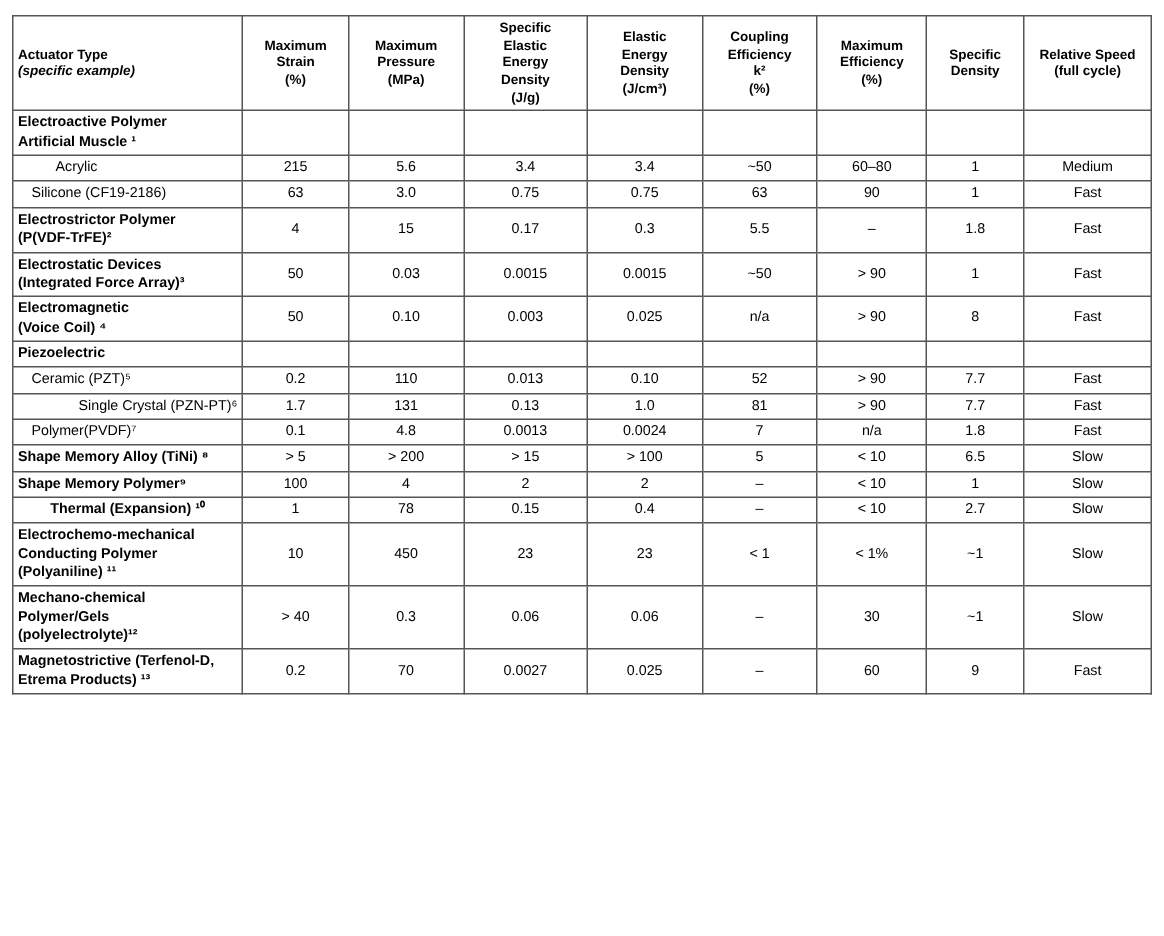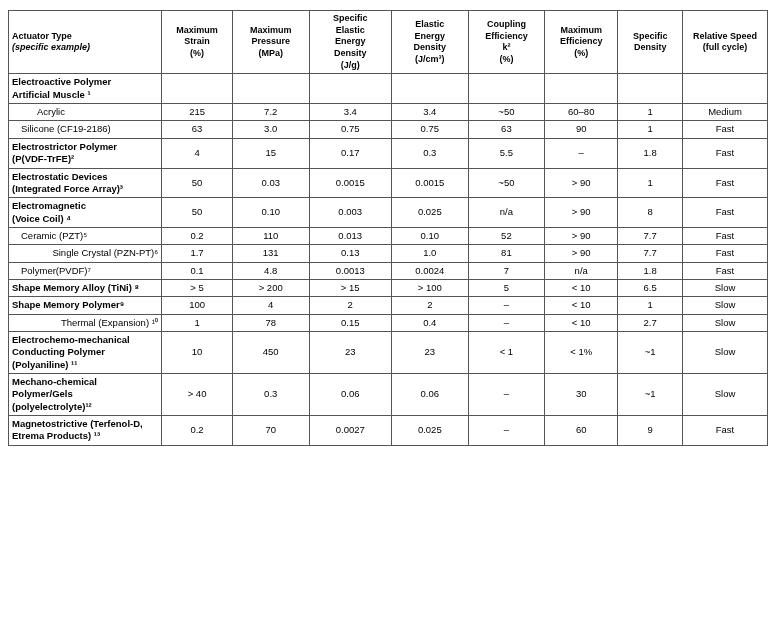--- a/index.html
+++ b/index.html
@@ -94,21 +94,21 @@
           <td></td>
           <td></td>
           <td></td>
           <td></td>
           <td></td>
           <td></td>
         </tr>
         <tr>
           <td style="text-align: left; white-space: pre-line; padding-left: 28px;">Acrylic</td>
           <td>215</td>
-          <td>7.2</td>
+          <td>5.6</td>
           <td>3.4</td>
           <td>3.4</td>
           <td>~50</td>
           <td>60–80</td>
           <td>1</td>
           <td>Medium</td>
         </tr>
         <tr>
           <td style="text-align: left; white-space: pre-line; padding-left: 12px;">Silicone (CF19-2186)</td>
           <td>63</td>
@@ -148,20 +148,31 @@
           <td style="text-align: left; white-space: pre-line; font-weight: bold;">Electromagnetic
 (Voice Coil) ⁴</td>
           <td>50</td>
           <td>0.10</td>
           <td>0.003</td>
           <td>0.025</td>
           <td>n/a</td>
           <td>&gt; 90</td>
           <td>8</td>
           <td>Fast</td>
+        </tr>
+        <tr>
+          <td style="text-align: left; white-space: pre-line; font-weight: bold;">Piezoelectric</td>
+          <td></td>
+          <td></td>
+          <td></td>
+          <td></td>
+          <td></td>
+          <td></td>
+          <td></td>
+          <td></td>
         </tr>
         <tr>
           <td style="text-align: left; white-space: pre-line; padding-left: 12px;">Ceramic (PZT)⁵</td>
           <td>0.2</td>
           <td>110</td>
           <td>0.013</td>
           <td>0.10</td>
           <td>52</td>
           <td>&gt; 90</td>
           <td>7.7</td>
@@ -205,21 +216,21 @@
           <td>100</td>
           <td>4</td>
           <td>2</td>
           <td>2</td>
           <td>–</td>
           <td>&lt; 10</td>
           <td>1</td>
           <td>Slow</td>
         </tr>
         <tr>
-          <td style="text-align: right; white-space: pre-line; font-weight: normal;">Thermal (Expansion) ¹⁰</td>
+          <td style="text-align: center; white-space: pre-line; font-weight: bold;">Thermal (Expansion) ¹⁰</td>
           <td>1</td>
           <td>78</td>
           <td>0.15</td>
           <td>0.4</td>
           <td>–</td>
           <td>&lt; 10</td>
           <td>2.7</td>
           <td>Slow</td>
         </tr>
         <tr>

